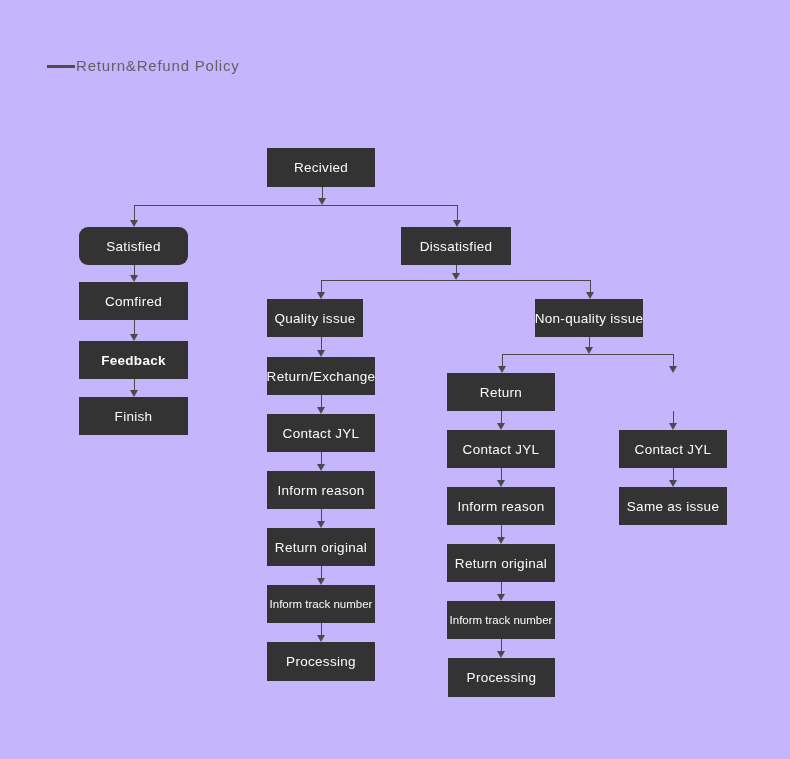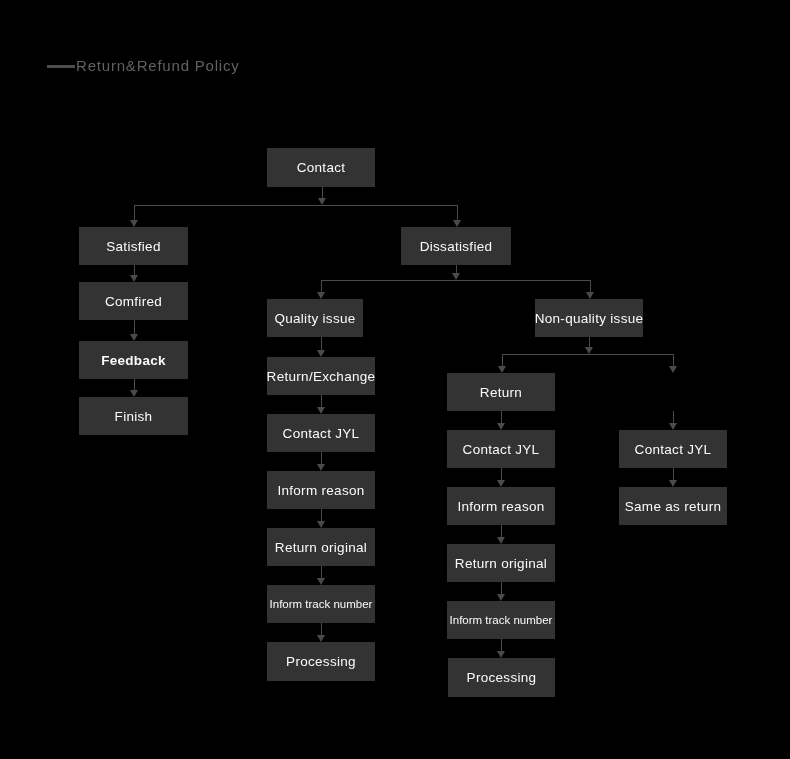--- a/index.html
+++ b/index.html
@@ -6,21 +6,21 @@
     --node-fill:#333333;
     --node-text:#fbfbfb;
     --line:#4a4a4a;
     --title-text:#616161;
   }
   *{margin:0;padding:0;box-sizing:border-box;}
   html,body{background:#ffffff;}
   .stage{
     position:relative;
     width:790px;height:759px;
-    background:#000000;
+    background:#c4b5fd;
     font-family:"Liberation Sans", sans-serif;
     overflow:hidden;
   }
   .title-dash{
     position:absolute;left:47px;top:65px;width:28px;height:3px;
     background:#4d4d4d;
   }
   .page-title{
     position:absolute;left:76px;top:56px;
     font-size:15px;line-height:20px;letter-spacing:0.8px;
@@ -45,28 +45,28 @@
   }
 </style>
 </head>
 <body>
 
 <div class="stage">
 
   <div class="title-dash"></div>
   <div class="page-title">Return&amp;Refund Policy</div>
 
-  <div class="node" style="left:267px;top:148px;width:108px;height:39px;">Contact</div>
+  <div class="node" style="left:267px;top:148px;width:108px;height:39px;">Recivied</div>
 
   <div class="vstem" style="left:322px;top:187px;height:11px;"></div>
   <div class="hline" style="left:134px;top:205px;width:323px;"></div>
   <div class="vstem" style="left:134px;top:205px;height:15px;"></div>
   <div class="vstem" style="left:457px;top:205px;height:15px;"></div>
 
-  <div class="node" style="left:79px;top:227px;width:109px;height:38px;">Satisfied</div>
+  <div class="node" style="left:79px;top:227px;width:109px;height:38px;border-radius:9px;">Satisfied</div>
   <div class="vstem" style="left:134px;top:265px;height:10px;"></div>
   <div class="node" style="left:79px;top:282px;width:109px;height:38px;">Comfired</div>
   <div class="vstem" style="left:134px;top:320px;height:14px;"></div>
   <div class="node" style="left:79px;top:341px;width:109px;height:38px;font-weight:bold;">Feedback</div>
   <div class="vstem" style="left:134px;top:379px;height:11px;"></div>
   <div class="node" style="left:401px;top:227px;width:110px;height:38px;">Dissatisfied</div>
 
   <div class="node" style="left:79px;top:397px;width:109px;height:38px;">Finish</div>
 
   <div class="vstem" style="left:456px;top:265px;height:8px;"></div>
@@ -103,15 +103,15 @@
   <div class="vstem" style="left:501px;top:525px;height:12px;"></div>
   <div class="node" style="left:447px;top:544px;width:108px;height:38px;">Return original</div>
   <div class="vstem" style="left:501px;top:582px;height:12px;"></div>
   <div class="node small" style="left:447px;top:601px;width:108px;height:38px;">Inform track number</div>
   <div class="vstem" style="left:501px;top:639px;height:12px;"></div>
   <div class="node" style="left:448px;top:658px;width:107px;height:39px;">Processing</div>
 
   <div class="vstem" style="left:673px;top:411px;height:12px;"></div>
   <div class="node" style="left:619px;top:430px;width:108px;height:38px;">Contact JYL</div>
   <div class="vstem" style="left:673px;top:468px;height:12px;"></div>
-  <div class="node" style="left:619px;top:487px;width:108px;height:38px;">Same as return</div>
+  <div class="node" style="left:619px;top:487px;width:108px;height:38px;">Same as issue</div>
 
 </div>
 
 </body></html>

